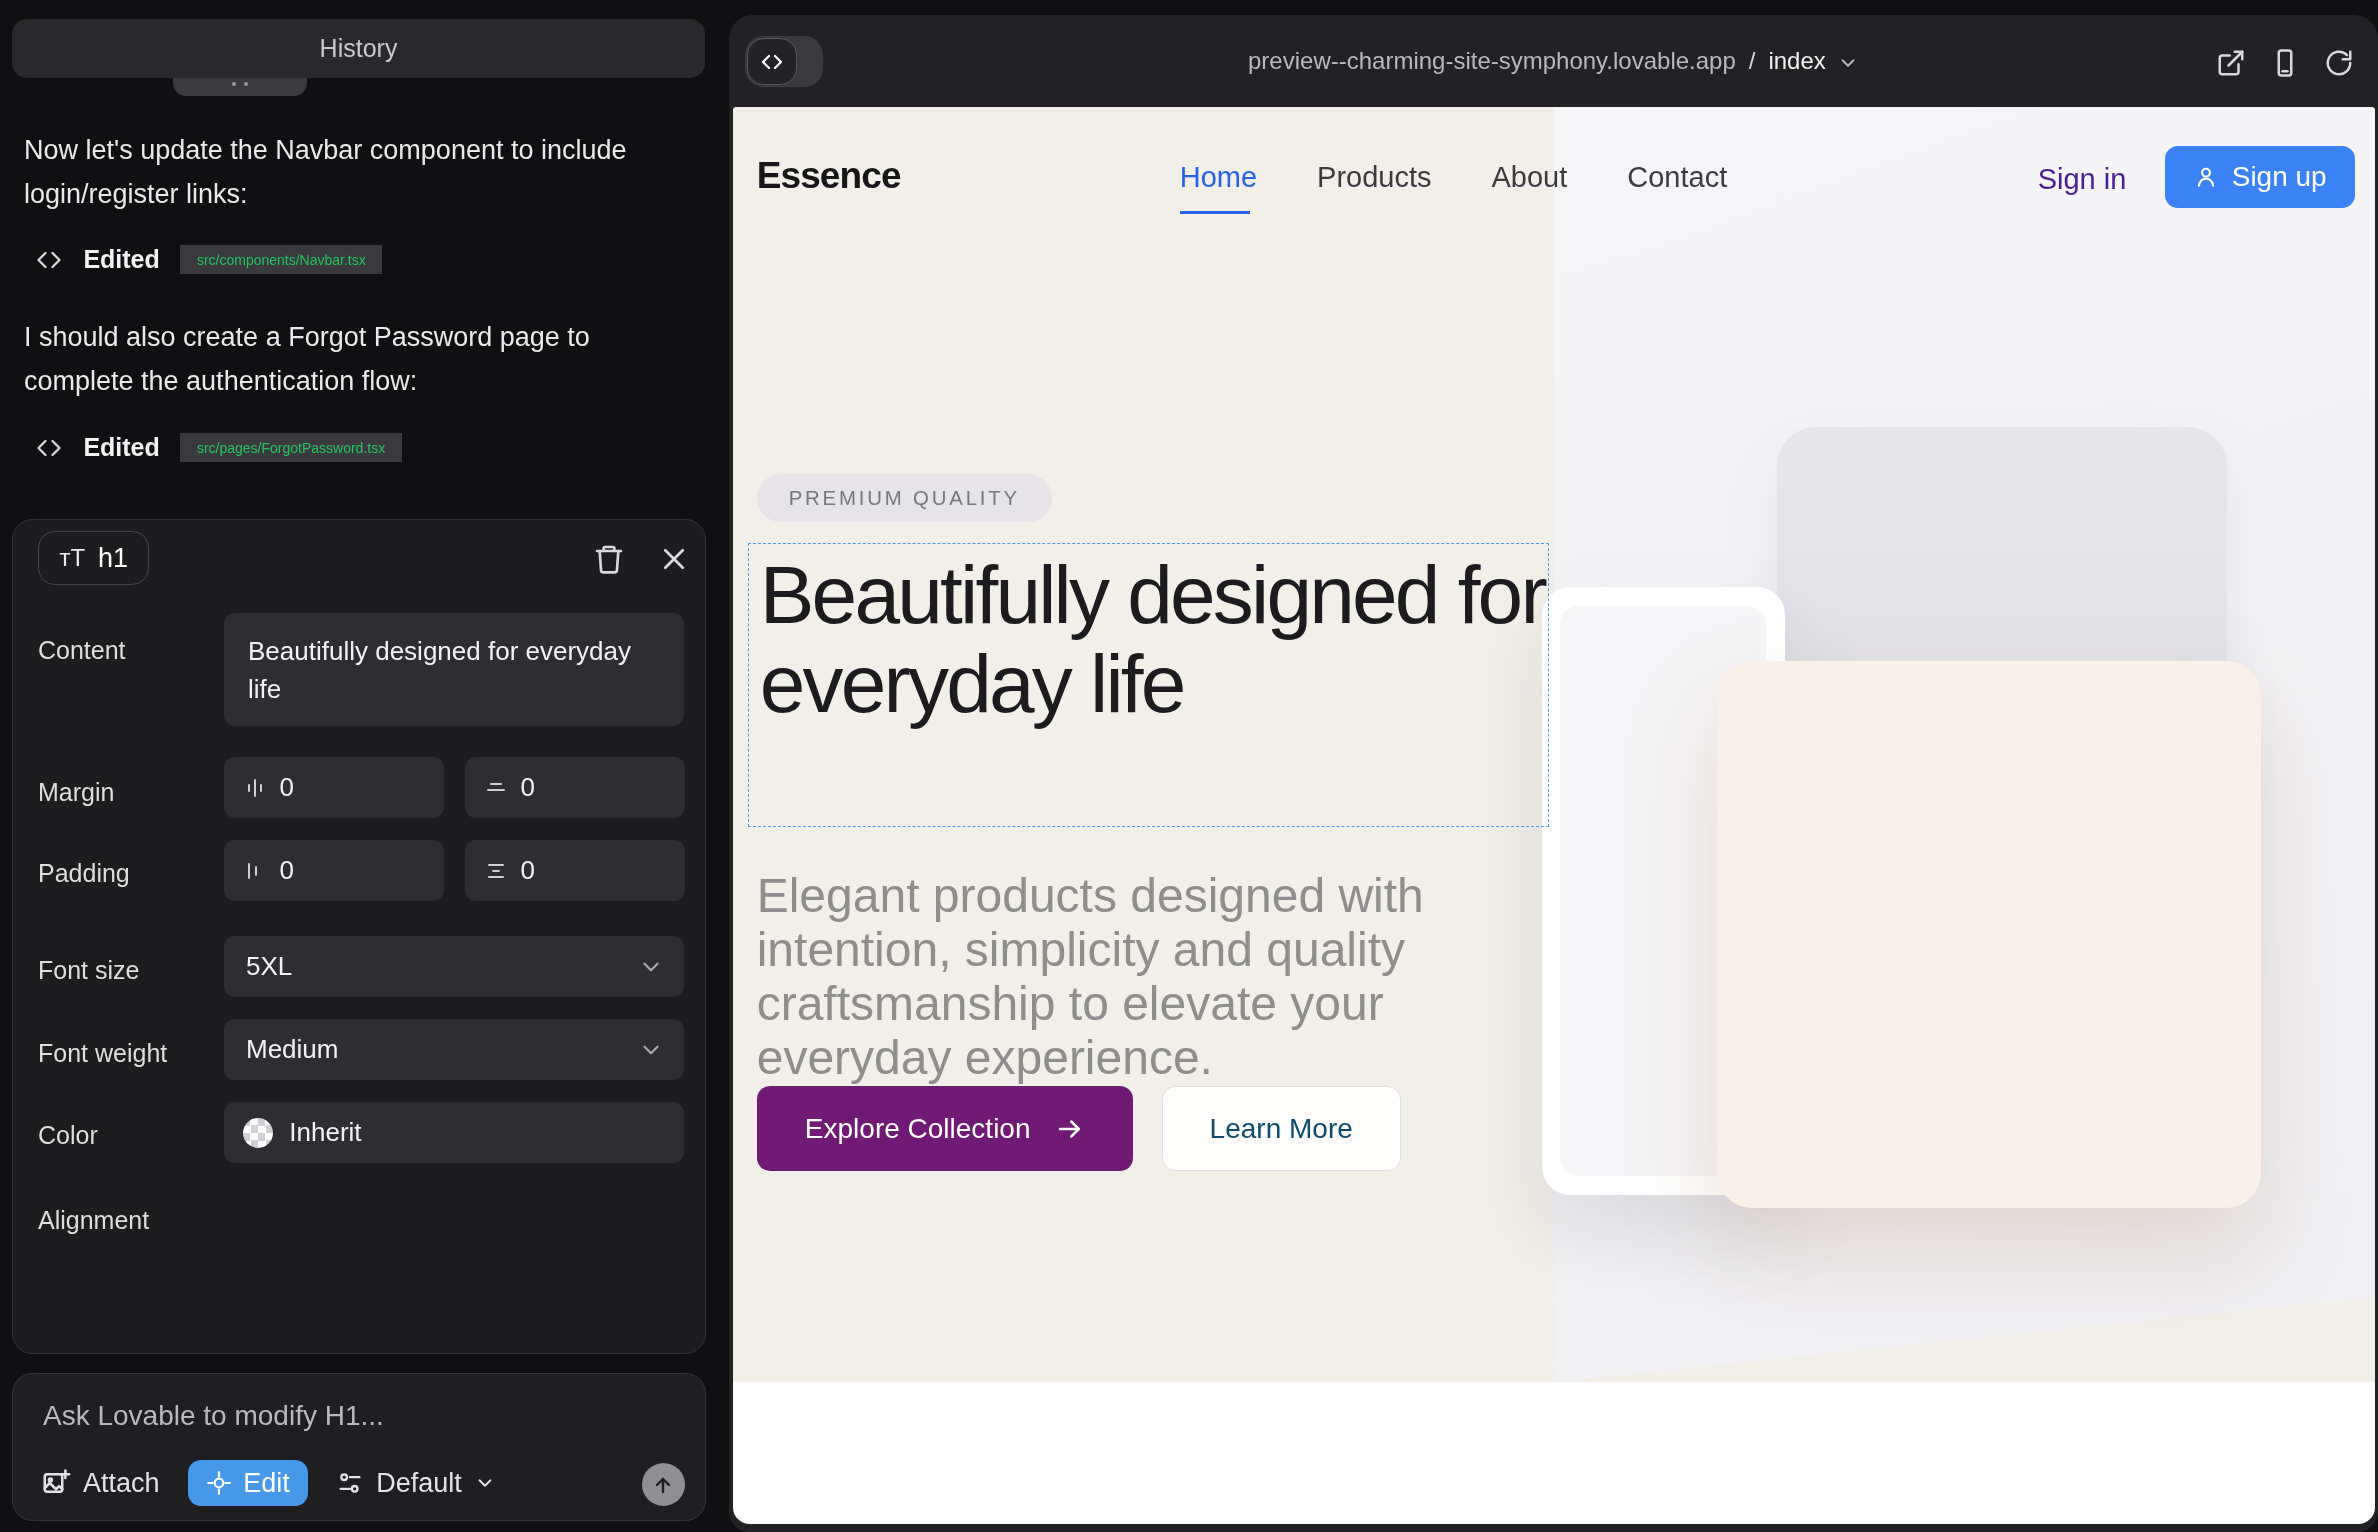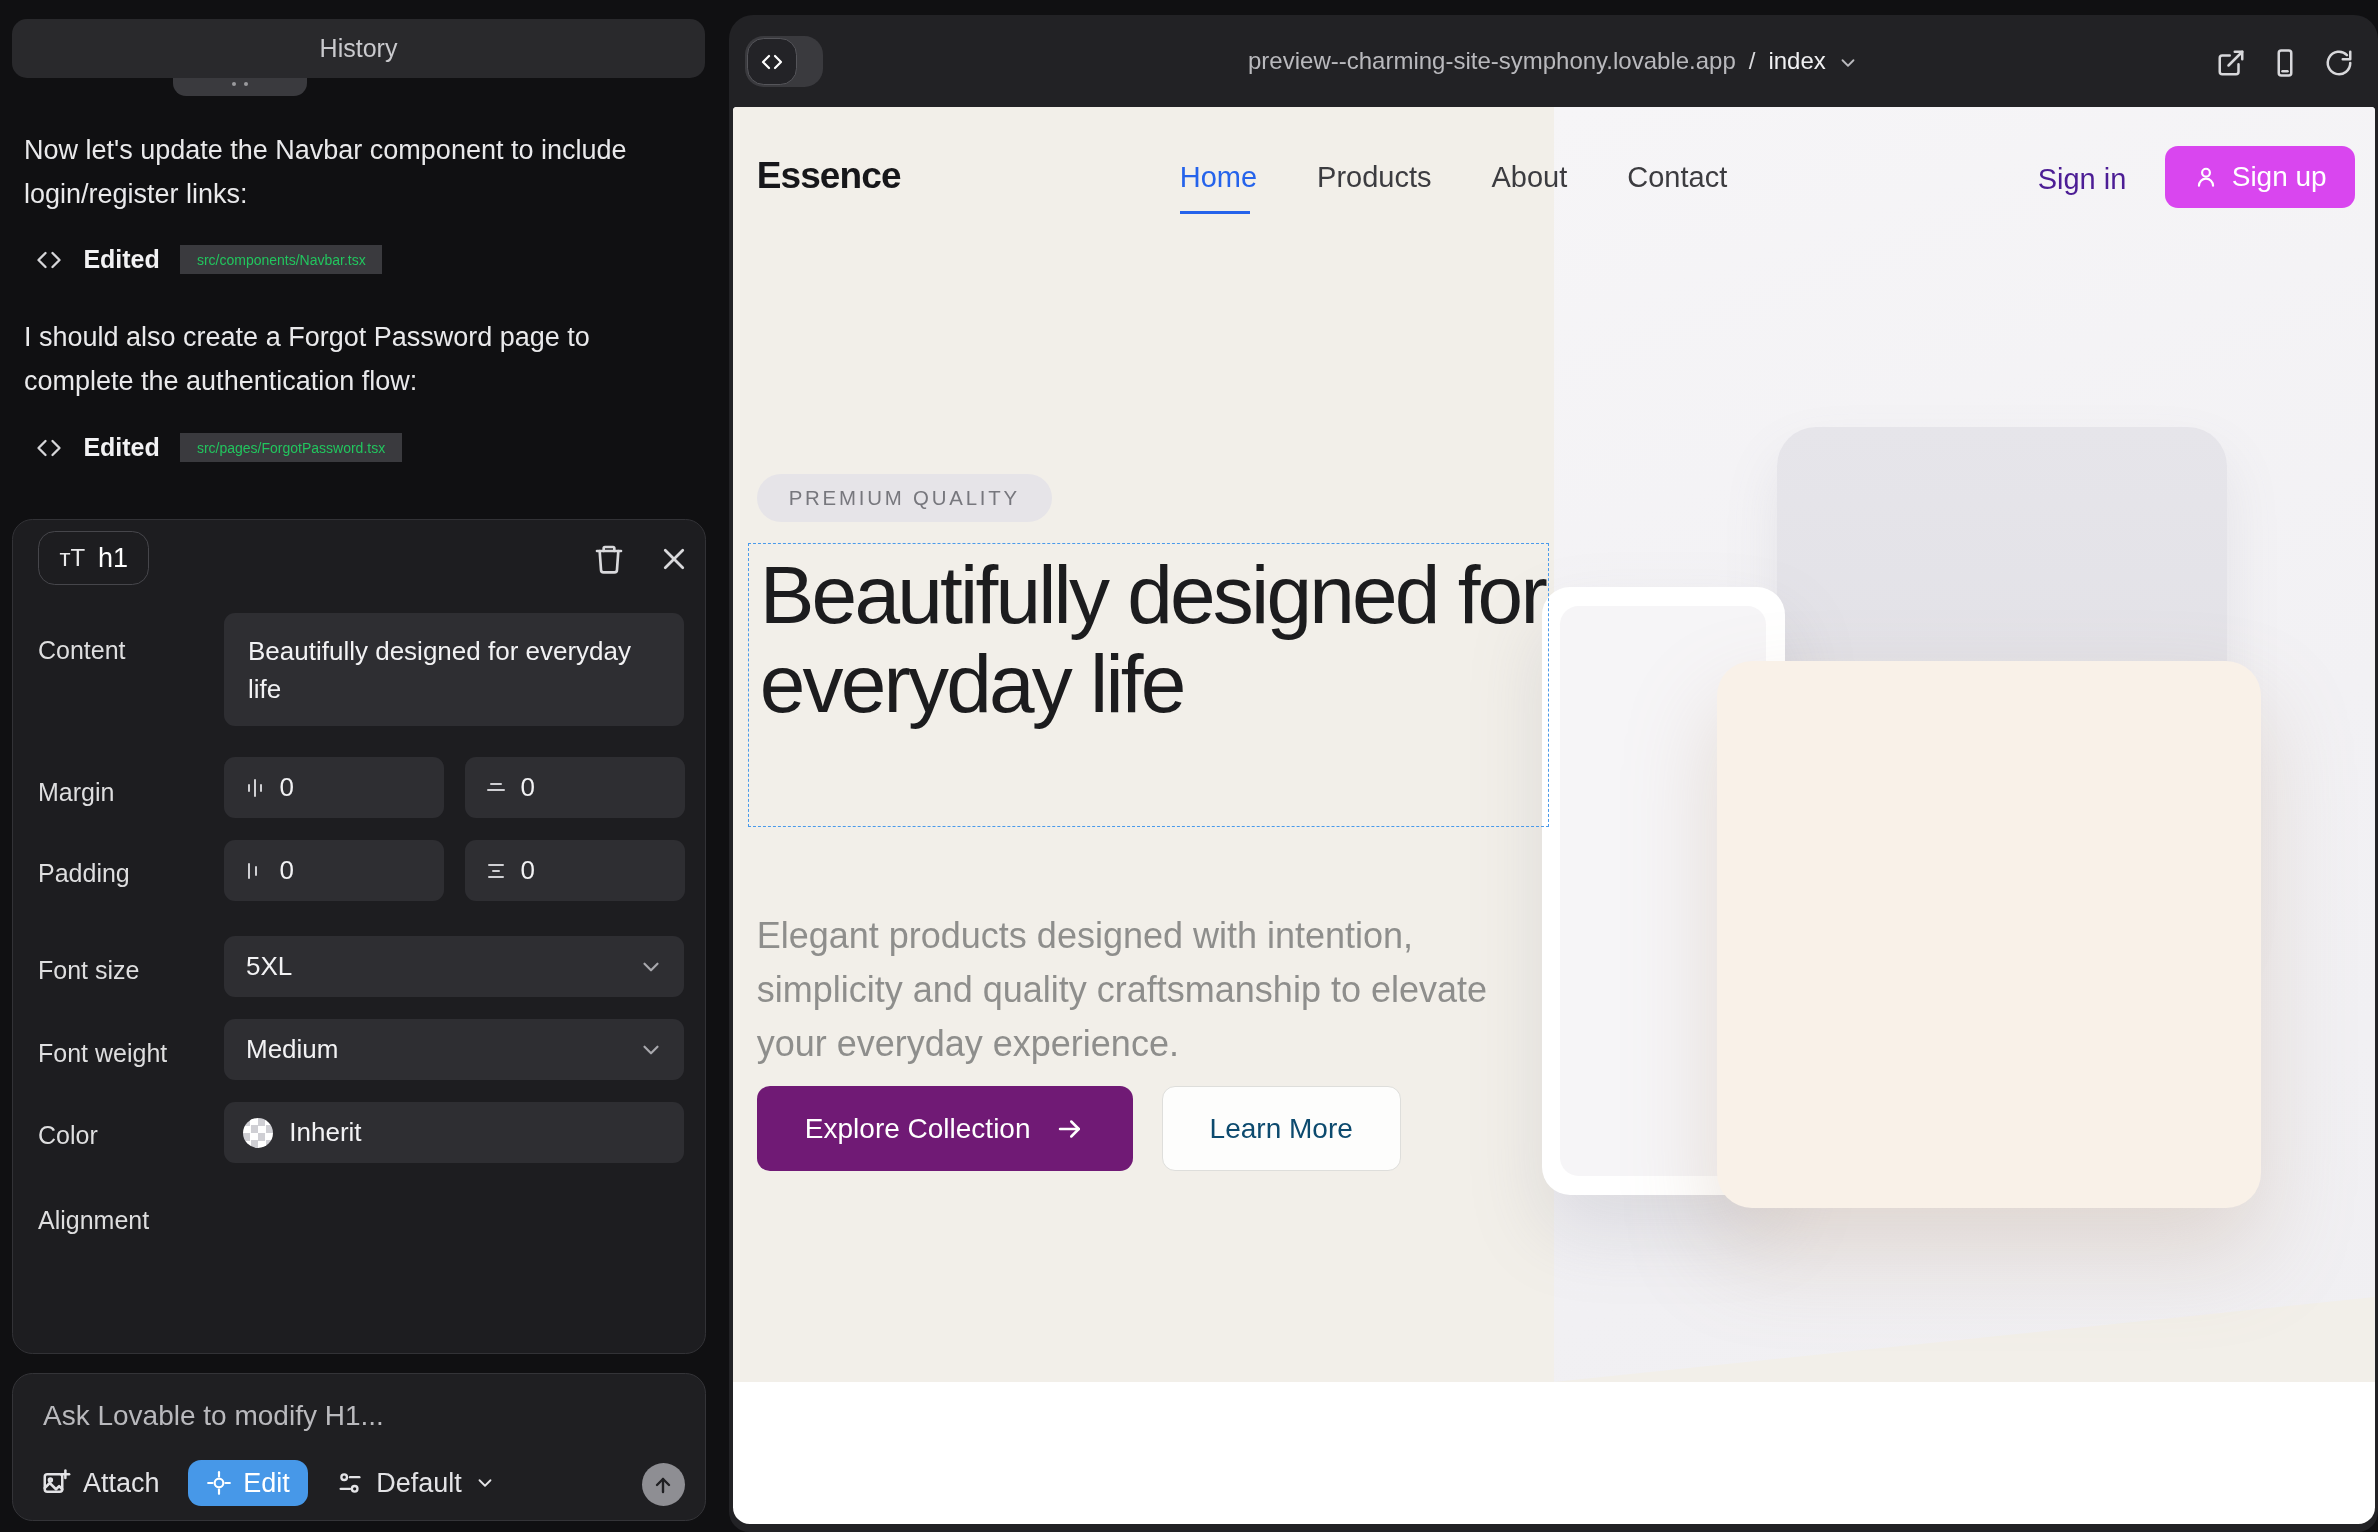--- a/index.html
+++ b/index.html
@@ -88,30 +88,30 @@
   .shape-cream{position:absolute;left:984px;top:554px;width:544px;height:547px;border-radius:35px;
          background:#f9f1e8;box-shadow:0 46px 93px rgba(170,140,110,.25);}
 
   
   .logo{position:absolute;left:24px;top:48px;font-size:37px;font-weight:700;color:#17171a;letter-spacing:-0.9px;}
   .navlinks{position:absolute;left:447px;top:54px;display:flex;gap:60px;font-size:29px;color:#3c3c40;}
   .navlink{position:relative;}
   .navlink.active{color:#2563eb;}
   .navlink.active:after{content:"";position:absolute;left:0;right:7.4px;bottom:-20.4px;height:3.7px;background:#2563eb;}
   .signin{position:absolute;left:1305px;top:56px;font-size:29px;color:#4c1d95;}
-  .signup{position:absolute;left:1432px;top:39px;width:190px;height:62px;background:#d946ef;border-radius:13px;
+  .signup{position:absolute;left:1432px;top:39px;width:190px;height:62px;background:#3b82f6;border-radius:13px;
           color:#fff;font-size:28px;font-weight:500;display:flex;align-items:center;justify-content:center;gap:13px;}
 
   
   .badge{position:absolute;left:24px;top:367px;height:48px;padding:0 32px;border-radius:24px;background:#e6e4e8;
          display:flex;align-items:center;font-size:20.4px;letter-spacing:2.8px;color:#77777d;font-weight:500;}
   .selbox{position:absolute;left:15px;top:436px;width:801px;height:284px;border:1.9px dashed #4a9aeb;}
   .hero-h1{position:absolute;left:27px;top:443px;width:798px;font-size:82px;line-height:89px;
            font-weight:500;color:#1c1c1e;letter-spacing:-2.8px;}
-  .hero-p{position:absolute;left:24px;top:802px;width:751px;font-size:36px;line-height:54px;color:#8e8e8c;}
+  .hero-p{position:absolute;left:24px;top:762px;width:751px;font-size:48px;line-height:54px;color:#8e8e8c;}
   .cta-dark{position:absolute;left:24px;top:979px;width:376px;height:85px;background:#701a75;border-radius:13px;
             color:#fff;font-size:28px;display:flex;align-items:center;justify-content:center;gap:24px;}
   .cta-light{position:absolute;left:429px;top:979px;width:239px;height:85px;background:#fdfdfc;border-radius:13px;
             border:1.9px solid #dededb;color:#0c4a6e;font-size:28px;display:flex;align-items:center;justify-content:center;}
 </style>
 </head>
 <body>
 
 <div class="app">
 

